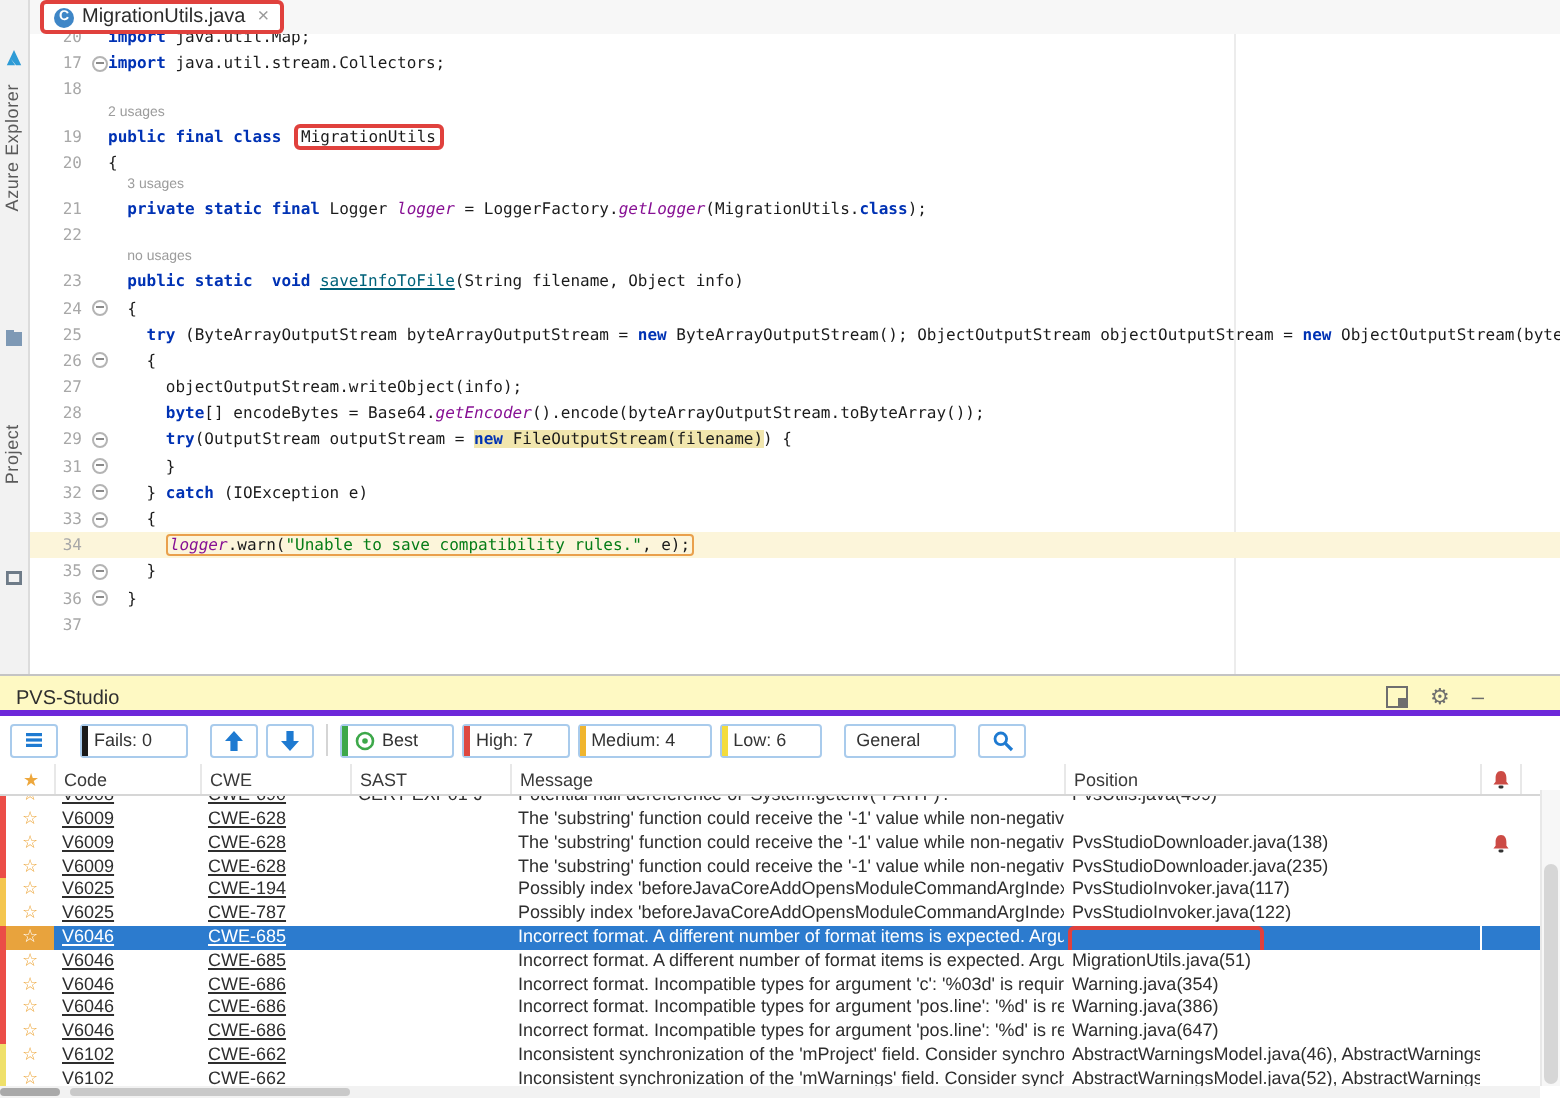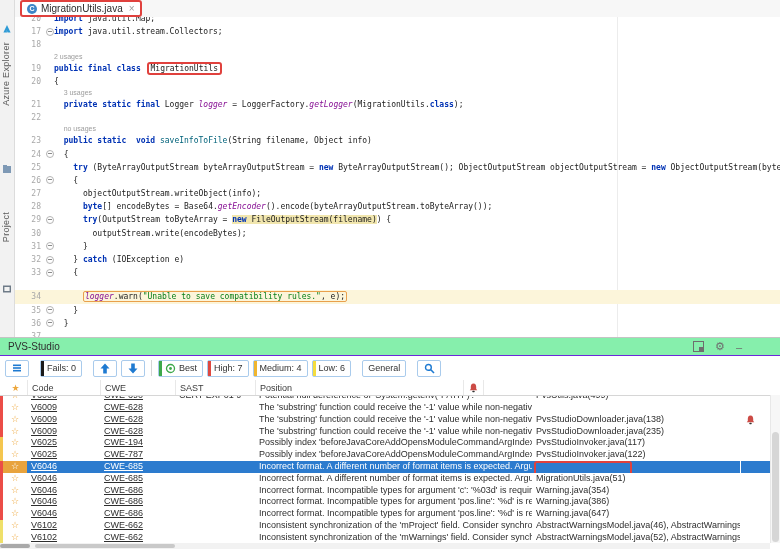--- a/index.html
+++ b/index.html
@@ -19,50 +19,50 @@
   .classicon{width:10px;height:10px;border-radius:50%;background:#3E86C7;color:#fff;font-size:7px;font-weight:bold;
              display:inline-flex;align-items:center;justify-content:center;}
   .tabtitle{font-size:10px;color:#2B2B2B;}
   .tabclose{font-size:10px;color:#9A9A9A;margin-left:2px;}
 
   
   #editor{position:absolute;left:15px;top:17px;width:765px;height:320px;overflow:hidden;background:#fff;}
   .marginguide{position:absolute;left:602px;top:0;width:1px;height:320px;background:#ECECEC;}
   #lines{margin-top:-5px;position:relative;}
   .cl{display:flex;height:13.2px;line-height:13.2px;white-space:pre;}
-  .cl.cur{background:#FCF5DA;margin-top:11px;}
+  .cl.cur{background:#FCF5DA;}
   .gut{width:26px;text-align:right;padding-right:4px;flex:none;color:#A8A8A8;
        font-family:"DejaVu Sans Mono",monospace;font-size:8px;}
   .foldcol{width:9px;flex:none;display:flex;align-items:center;justify-content:center;}
   .foldicon{width:6px;height:6px;border:1px solid #B4B4B4;border-radius:50%;background:#fff;position:relative;}
   .foldicon::after{content:"";position:absolute;left:1px;right:1px;top:2px;height:1px;background:#8A8A8A;}
   .code{font-family:"DejaVu Sans Mono",monospace;font-size:8px;color:#1B1B1B;}
   .hintrow{display:flex;height:10px;line-height:10px;}
   .hinttext{font-family:"Liberation Sans",sans-serif;font-size:7px;color:#9C9C9C;}
   .t-kw{color:#0032B4;font-weight:bold;}
   .t-p{color:#1B1B1B;}
   .t-fld{color:#871094;font-style:italic;}
   .t-mth{color:#871094;font-style:italic;}
-  .t-dcl{color:#00627A;}
+  .t-dcl{color:#00627A;text-decoration:underline;}
   .t-str{color:#067D17;}
   .hl{background:#F1E6AE;}
   .redbox{border:2px solid #E0413D;border-radius:3px;padding:0 2px;margin:0 1px;}
   .warnbox{border:1px solid #E9A04C;border-radius:2px;padding:0 1px;}
 
   
   #panel{position:absolute;left:0;top:337px;width:780px;height:212px;background:#fff;border-top:1px solid #C4C4C4;box-sizing:border-box;}
-  .phead{height:17px;background:#86efac;border-bottom:1px solid #6d28d9;display:flex;align-items:center;padding:0 8px;font-size:10px;color:#2F2F2F;}
+  .phead{height:17px;background:#fef9c3;border-bottom:3px solid #6d28d9;display:flex;align-items:flex-end;padding:0 8px;font-size:10px;color:#2F2F2F;}
   .phicons{margin-left:auto;display:flex;align-items:center;gap:11px;color:#6E6E6E;font-size:11px;padding-right:30px;}
   .layout-ic{width:9px;height:9px;border:1px solid #6E6E6E;position:relative;display:inline-block;}
   .layout-ic>span{position:absolute;right:0;bottom:0;width:4px;height:4px;background:#6E6E6E;}
   .minus-ic{font-size:11px;line-height:10px;}
 
   .ptool{height:24px;display:flex;align-items:center;gap:4px;padding:0 5px;background:#fff;}
   .chip{display:inline-flex;align-items:center;height:17px;border:1px solid #A9CBEC;border-radius:2px;
-        background:#fff;font-family:"Liberation Sans",sans-serif;font-size:9px;color:#333;padding:0 5px 0 0;gap:3px;cursor:default;}
+        background:#fff;font-family:"Liberation Sans",sans-serif;font-size:9px;color:#333;padding:0 17px 0 0;gap:3px;cursor:default;}
   .chip .cbar{width:3px;align-self:stretch;flex:none;}
   .chip .nopad{padding-left:5px;}
   .ichip{width:24px;justify-content:center;padding:0;}
   .vsep{width:1px;height:16px;background:#D5D5D5;margin:0 2px;}
   .mlg{margin-left:7px;}
 
   .thead{height:15px;border-bottom:1px solid #D6D6D6;display:flex;align-items:stretch;font-size:9px;color:#3A3A3A;background:#fff;}
   .hc{display:flex;align-items:center;padding-left:4px;border-right:1px solid #E8E8E8;box-sizing:border-box;flex:none;}
   .hc.cstar{justify-content:center;padding-left:0;color:#EDA73C;font-size:9px;}
   .hc.cbell{justify-content:center;padding-left:0;}
@@ -150,22 +150,21 @@
           <span class="gut"></span>
           <span class="foldcol"></span>
           <span class="hinttext" style="padding-left: 9.64px;">no usages</span>
         </div>
         <div class="cl"><span class="gut">23</span><span class="foldcol"></span><span class="code"><span class="t-p">  </span><span class="t-kw">public static  void </span><span class="t-dcl">saveInfoToFile</span><span class="t-p">(String filename, Object info)</span></span></div>
         <div class="cl"><span class="gut">24</span><span class="foldcol"><span class="foldicon"></span></span><span class="code"><span class="t-p">  {</span></span></div>
         <div class="cl"><span class="gut">25</span><span class="foldcol"></span><span class="code"><span class="t-p">    </span><span class="t-kw">try</span><span class="t-p"> (ByteArrayOutputStream byteArrayOutputStream = </span><span class="t-kw">new</span><span class="t-p"> ByteArrayOutputStream(); ObjectOutputStream objectOutputStream = </span><span class="t-kw">new</span><span class="t-p"> ObjectOutputStream(byteArrayOutputStream))</span></span></div>
         <div class="cl"><span class="gut">26</span><span class="foldcol"><span class="foldicon"></span></span><span class="code"><span class="t-p">    {</span></span></div>
         <div class="cl"><span class="gut">27</span><span class="foldcol"></span><span class="code"><span class="t-p">      objectOutputStream.writeObject(info);</span></span></div>
         <div class="cl"><span class="gut">28</span><span class="foldcol"></span><span class="code"><span class="t-p">      </span><span class="t-kw">byte</span><span class="t-p">[] encodeBytes = Base64.</span><span class="t-mth">getEncoder</span><span class="t-p">().encode(byteArrayOutputStream.toByteArray());</span></span></div>
-        <div class="cl"><span class="gut">29</span><span class="foldcol"><span class="foldicon"></span></span><span class="code"><span class="t-p">      </span><span class="t-kw">try</span><span class="t-p">(OutputStream toByteArray = </span><span class="t-kw hl">new</span><span class="t-p hl"> FileOutputStream(filename)</span><span class="t-p">) {</span></span></div>
-        <div class="cl"><span class="gut">30</span><span class="foldcol"></span><span class="code"><span class="t-p">        outputStream.write(encodeBytes);</span></span></div>
+        <div class="cl"><span class="gut">29</span><span class="foldcol"><span class="foldicon"></span></span><span class="code"><span class="t-p">      </span><span class="t-kw">try</span><span class="t-p">(OutputStream outputStream = </span><span class="t-kw hl">new</span><span class="t-p hl"> FileOutputStream(filename)</span><span class="t-p">) {</span></span></div>
         <div class="cl"><span class="gut">31</span><span class="foldcol"><span class="foldicon"></span></span><span class="code"><span class="t-p">      }</span></span></div>
         <div class="cl"><span class="gut">32</span><span class="foldcol"><span class="foldicon"></span></span><span class="code"><span class="t-p">    } </span><span class="t-kw">catch</span><span class="t-p"> (IOException e)</span></span></div>
         <div class="cl"><span class="gut">33</span><span class="foldcol"><span class="foldicon"></span></span><span class="code"><span class="t-p">    {</span></span></div>
         <div class="cl cur"><span class="gut">34</span><span class="foldcol"></span><span class="code"><span class="t-p">      </span><span class="warnbox"><span class="t-fld">logger</span><span class="t-p">.warn(</span><span class="t-str">"Unable to save compatibility rules."</span><span class="t-p">, e);</span></span></span></div>
         <div class="cl"><span class="gut">35</span><span class="foldcol"><span class="foldicon"></span></span><span class="code"><span class="t-p">    }</span></span></div>
         <div class="cl"><span class="gut">36</span><span class="foldcol"><span class="foldicon"></span></span><span class="code"><span class="t-p">  }</span></span></div>
         <div class="cl"><span class="gut">37</span><span class="foldcol"></span><span class="code"></span></div>
       </div>
   </div>
 
@@ -234,20 +233,21 @@
           </svg>
       </button>
     </div>
 
     <div class="thead">
       <div class="hc w-sev" style="border-right:none"></div>
       <div class="hc cstar w-star">★</div>
       <div class="hc w-code">Code</div>
       <div class="hc w-cwe">CWE</div>
       <div class="hc w-sast">SAST</div>
+      <div class="hc w-msg">Message</div>
       <div class="hc w-pos">Position</div>
       <div class="hc cbell w-bell">
         <svg width="9" height="10" viewBox="0 0 10 11">
             <path d="M5 0.5 C2.8 0.5 2 2.5 2 4.5 L2 6.5 L0.8 8 L9.2 8 L8 6.5 L8 4.5 C8 2.5 7.2 0.5 5 0.5 Z" fill="#CC4B45"></path>
             <rect x="3.6" y="8.6" width="2.8" height="1.6" rx="0.8" fill="#333"></rect>
           </svg>
       </div>
       <div class="hc cfill"></div>
     </div>
 

